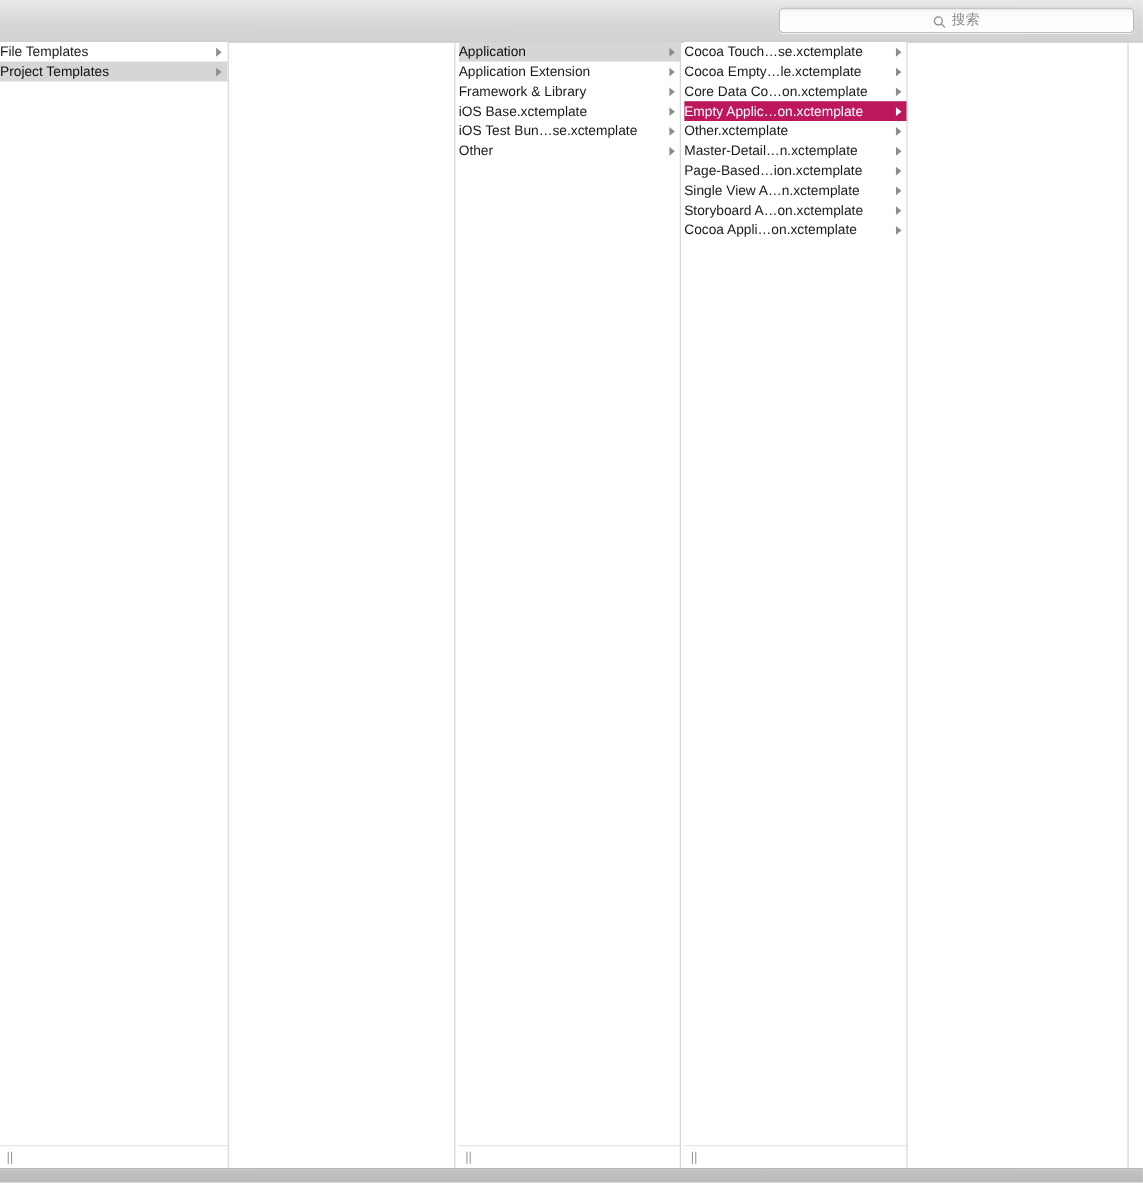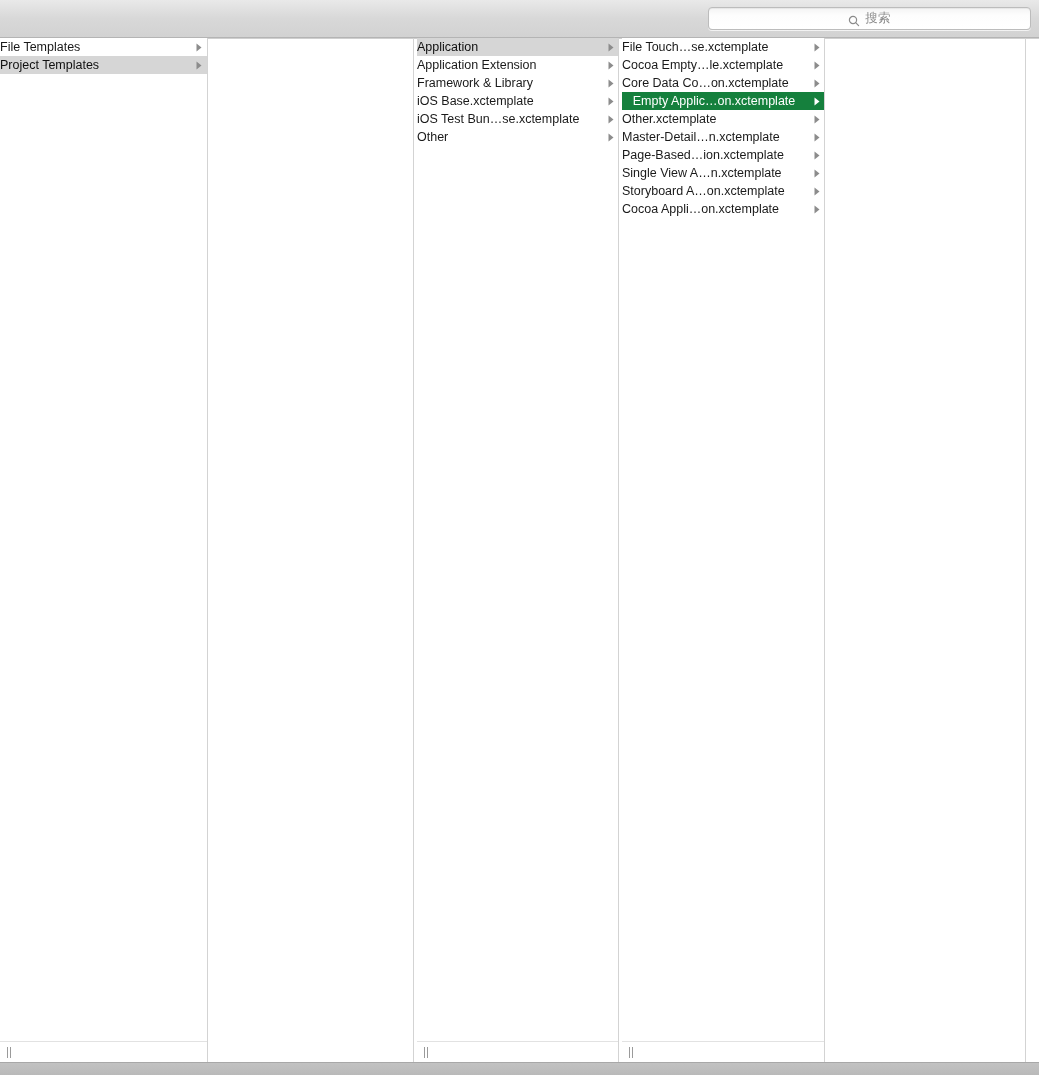--- a/index.html
+++ b/index.html
@@ -89,21 +89,21 @@
   .row .label { flex: 1 1 auto; overflow: hidden; text-overflow: clip; }
   .row .tri {
     flex: 0 0 auto;
     width: 9px; height: 18px;
     display: flex; align-items: center; justify-content: center;
     margin-left: 6px;
   }
   .row .tri svg { display: block; }
 
   .row.sel-gray { background: #d6d6d6; color: #101010; }
-  .row.sel-blue { background: #15803d; color: #ffffff; text-align: center; }
+  .row.sel-blue { background: #be185d; color: #ffffff; }
   .row.sel-blue .tri path { fill: #ffffff; }
 
   
   .col-foot {
     position: absolute;
     left: 0; right: 0; bottom: 0;
     height: 21px;
     background: #ffffff;
     border-top: 1px solid #e2e2e2;
   }
@@ -241,21 +241,21 @@
         <span class="grip">
           <i></i>
           <i></i>
         </span>
       </div>
     </div>
     <div class="col-sep" style="left: 618px;"></div>
     <div class="col" style="left: 622px; width: 203px;">
       <div class="col-body">
         <div class="row">
-          <span class="label">File Touch…se.xctemplate</span>
+          <span class="label">Cocoa Touch…se.xctemplate</span>
           <span class="tri">
             <svg width="6" height="9" viewBox="0 0 6 9">
               <path d="M0.5 0.5 L5.5 4.5 L0.5 8.5 Z" fill="#8c8c8c"></path>
             </svg>
           </span>
         </div>
         <div class="row">
           <span class="label">Cocoa Empty…le.xctemplate</span>
           <span class="tri">
             <svg width="6" height="9" viewBox="0 0 6 9">

